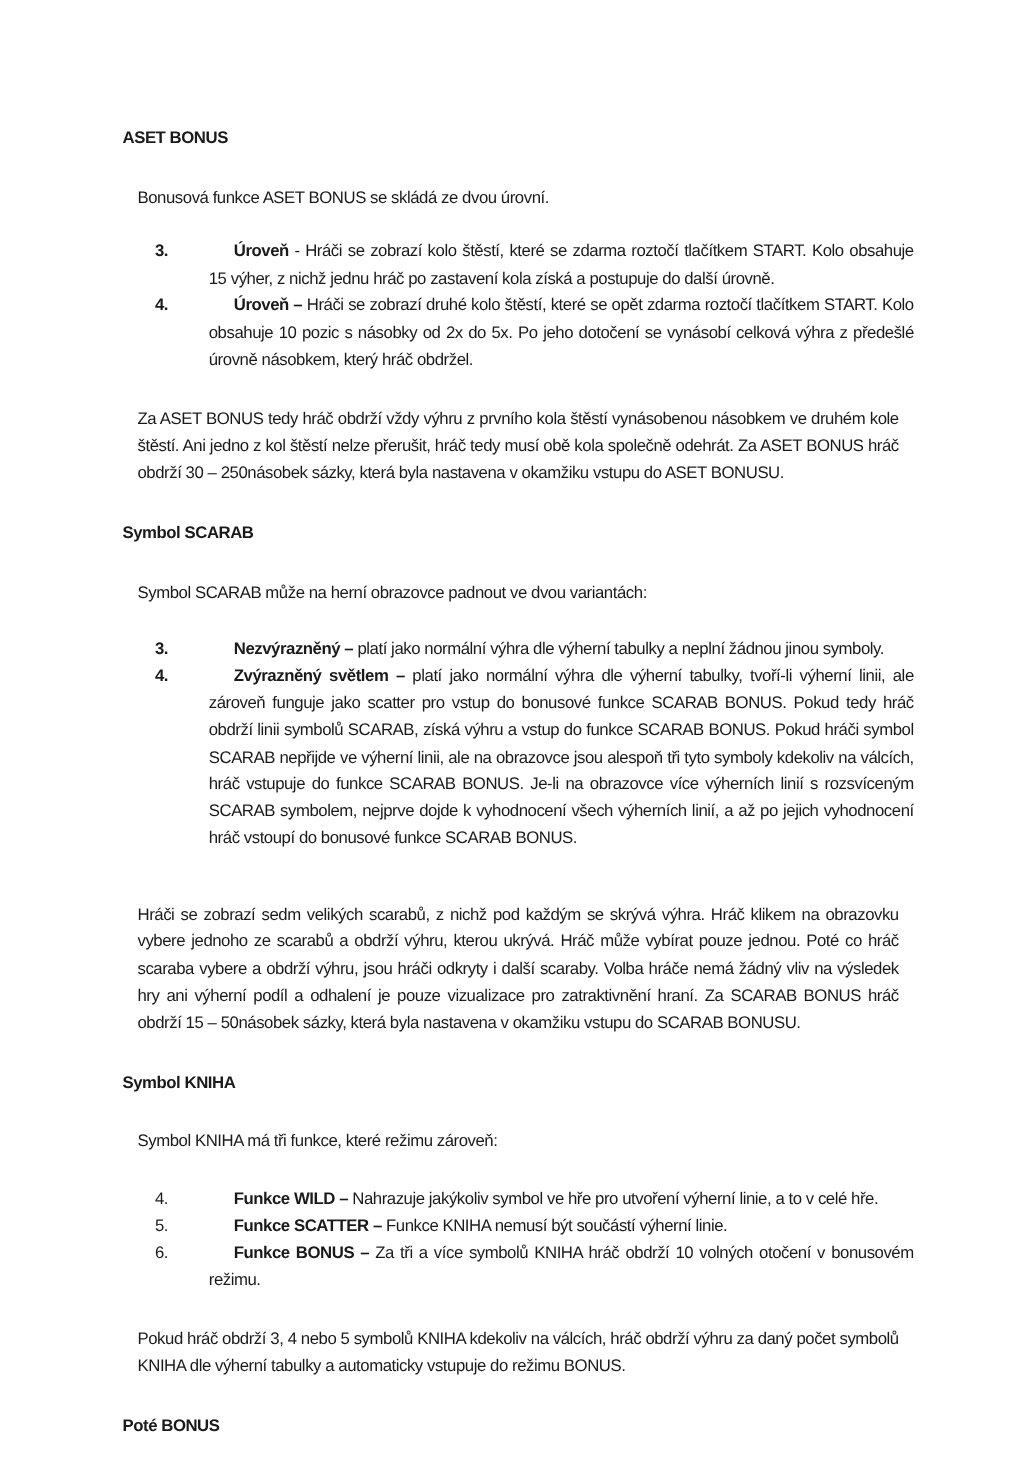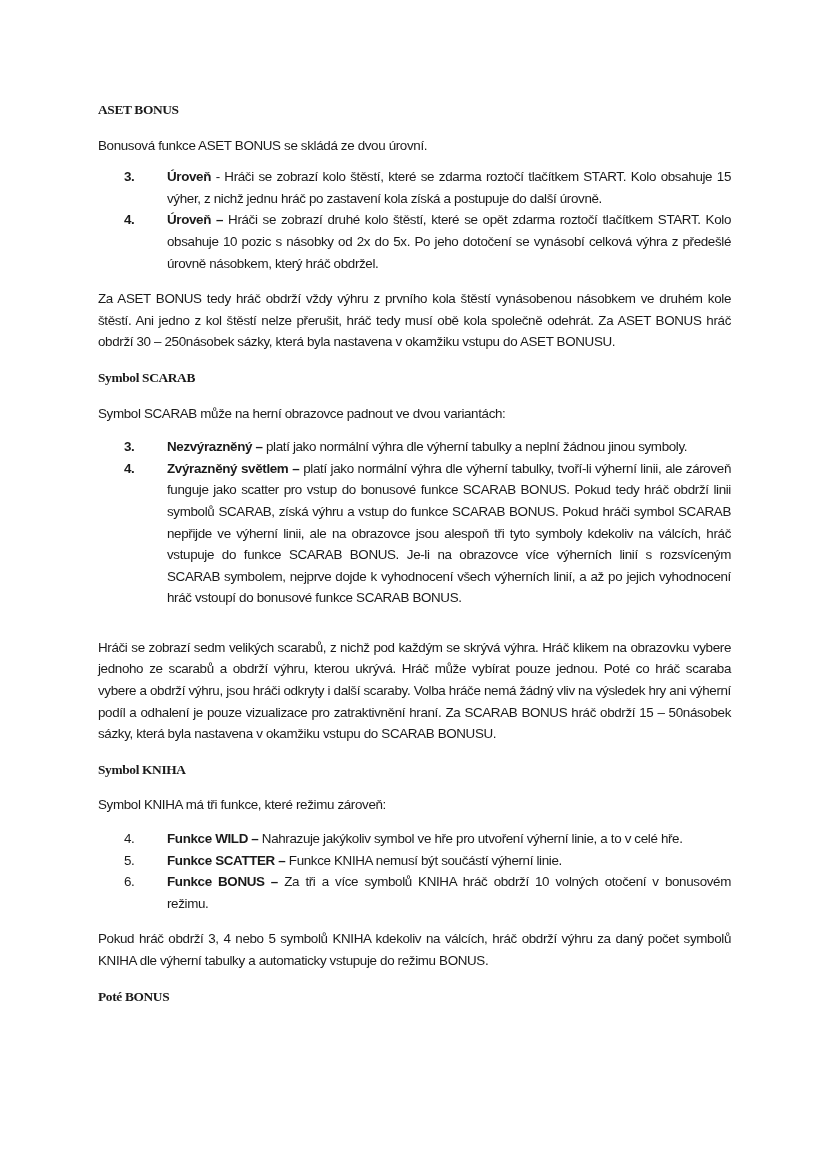--- a/index.html
+++ b/index.html
@@ -1,27 +1,27 @@
 <!DOCTYPE html>
 <html><head>
 <meta charset="utf-8">
 <style>
   html, body { margin:0; padding:0; background:#ffffff; }
   body { width:827px; height:1169px; position:relative; overflow:hidden;
          font-family:"Liberation Sans", sans-serif; color:#1a1a1a; }
   .page { position:absolute; left:98px; top:99px; width:633px;
           font-size:13.4px; line-height:21.6px; letter-spacing:-0.35px; }
-  .h { font-weight:bold; margin:0;font-family:Liberation Serif, serif; }
-  p { margin:0; text-align:justify; }
+  .h { font-weight:bold; margin:0; }
+  p { margin:12px; text-align:justify; }
   .gap { height:14px; }
   ol { margin:0; padding:0; list-style:none; }
   ol li { position:relative; padding-left:43px; margin-left:26px; text-align:justify; }
   ol li .num { position:absolute; left:0; top:0; width:26px; }
   ol.boldnum li .num { font-weight:bold; }
-  b { font-weight:bold; }
+  b { font-weight:bold;margin-left:20px; }
 </style>
 </head>
 <body>
 
 <div class="page">
 
   <p class="h">ASET BONUS</p>
   <div class="gap"></div>
   <p>Bonusová funkce ASET BONUS se skládá ze dvou úrovní.</p>
   <div style="height:10px"></div>

